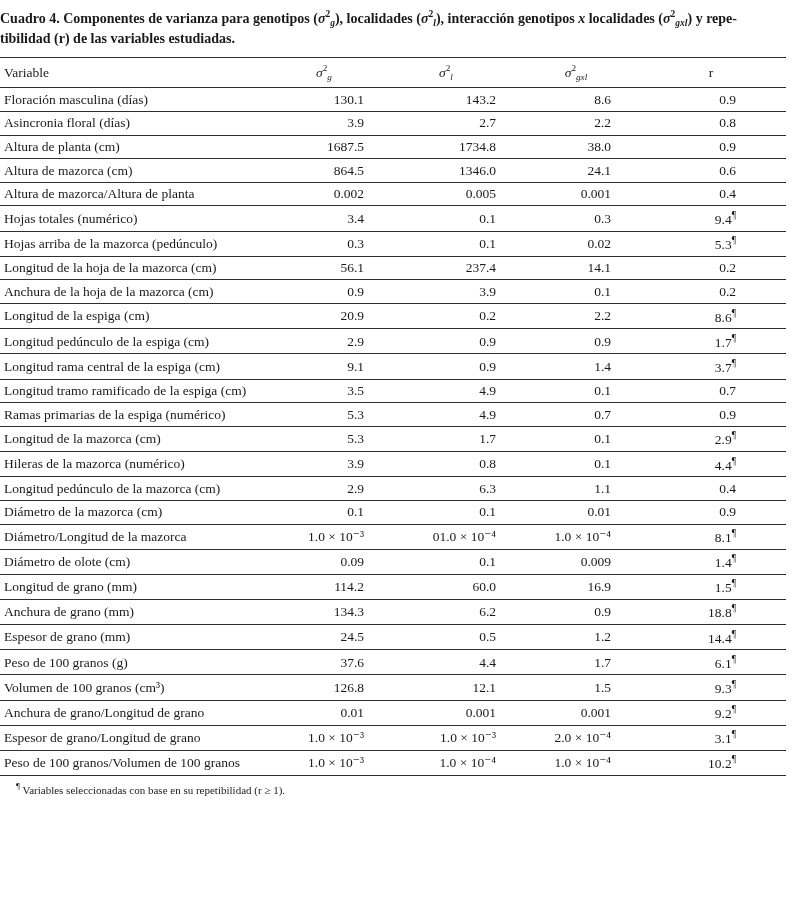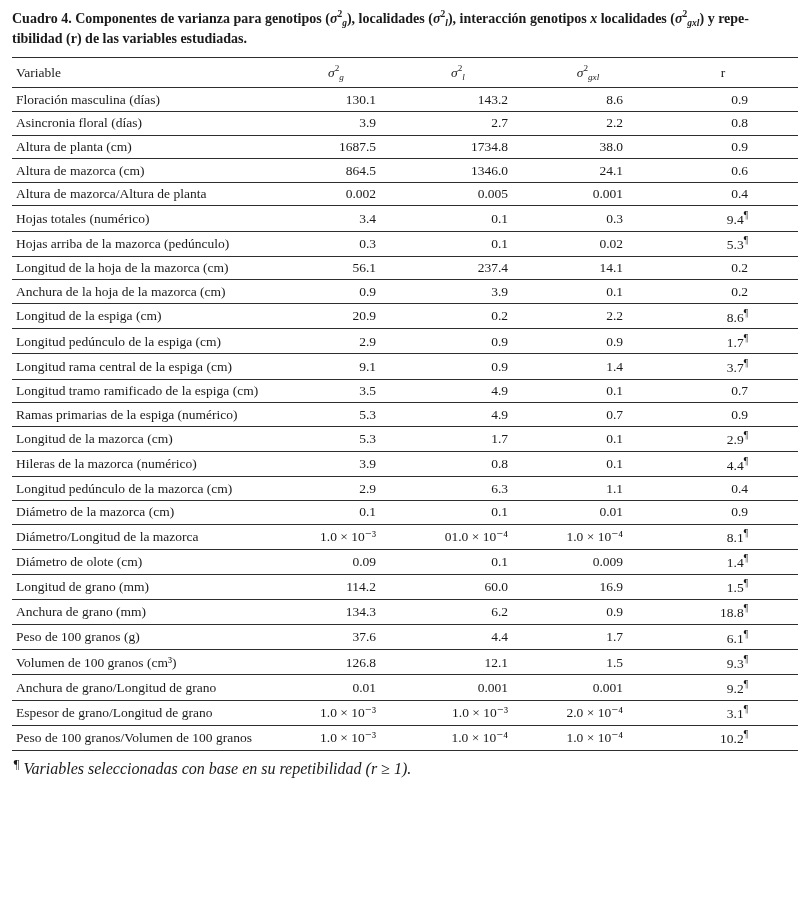--- a/index.html
+++ b/index.html
@@ -1,20 +1,20 @@
 <!DOCTYPE html>
 <html><head>
 <meta charset="utf-8">
 <style>
   html, body { margin: 0; padding: 0; background: #ffffff; }
   .page {
     width: 802px;
     min-height: 918px;
     box-sizing: border-box;
-    padding: 8px 8px 4px 12px;
+    padding: 8px 8px 4px 0;
     background: #ffffff;
     color: #1a1a1a;
     font-family: "Liberation Serif", "DejaVu Serif", serif;
   }
   .caption {
     margin: 0 0 9px 0;
     font-size: 14px;
     line-height: 1.3;
   }
   .seg-b    { font-weight: bold; }
@@ -55,24 +55,23 @@
   }
   td.td-var  { padding-left: 4px; padding-right: 10px; text-align: left; }
   td.td-num  { text-align: right; white-space: nowrap; }
   td.td-sg   { padding-right: 12px; }
   td.td-sl   { padding-right: 20px; }
   td.td-sgxl { padding-right: 25px; }
   td.td-r    { padding-right: 50px; }
   sup.mark { font-size: 0.7em; }
 
   .footnote {
-    margin: 5px 0 0 1px;
-    font-size: 16px;
+    margin: 5px 0 0 16px;
+    font-size: 11px;
     line-height: 1.3;
-    font-style: italic;
   }
   .footnote sup { font-size: 0.78em; }
 </style>
 </head>
 <body>
 
 <div class="page">
 
   <p class="caption" id="caption"><span class="seg-b">Cuadro 4. Componentes de varianza para genotipos (</span><span class="seg-bi">σ</span><span class="seg-bsup">2</span><span class="seg-bsubi">g</span><span class="seg-b">), localidades (</span><span class="seg-bi">σ</span><span class="seg-bsup">2</span><span class="seg-bsubi">l</span><span class="seg-b">), interacción genotipos </span><span class="seg-bi">x</span><span class="seg-b"> localidades (</span><span class="seg-bi">σ</span><span class="seg-bsup">2</span><span class="seg-bsubi">gxl</span><span class="seg-b">) y repe-</span><br><span class="seg-b">tibilidad (r) de las variables estudiadas.</span></p>
 
@@ -242,20 +241,27 @@
     <td class="td-num td-r">1.5<sup class="mark">¶</sup></td>
   </tr>
         <tr>
     <td class="td-var">Anchura de grano (mm)</td>
     <td class="td-num td-sg">134.3</td>
     <td class="td-num td-sl">6.2</td>
     <td class="td-num td-sgxl">0.9</td>
     <td class="td-num td-r">18.8<sup class="mark">¶</sup></td>
   </tr>
         <tr>
+    <td class="td-var">Espesor de grano (mm)</td>
+    <td class="td-num td-sg">24.5</td>
+    <td class="td-num td-sl">0.5</td>
+    <td class="td-num td-sgxl">1.2</td>
+    <td class="td-num td-r">14.4<sup class="mark">¶</sup></td>
+  </tr>
+        <tr>
     <td class="td-var">Peso de 100 granos (g)</td>
     <td class="td-num td-sg">37.6</td>
     <td class="td-num td-sl">4.4</td>
     <td class="td-num td-sgxl">1.7</td>
     <td class="td-num td-r">6.1<sup class="mark">¶</sup></td>
   </tr>
         <tr>
     <td class="td-var">Volumen de 100 granos (cm³)</td>
     <td class="td-num td-sg">126.8</td>
     <td class="td-num td-sl">12.1</td>

